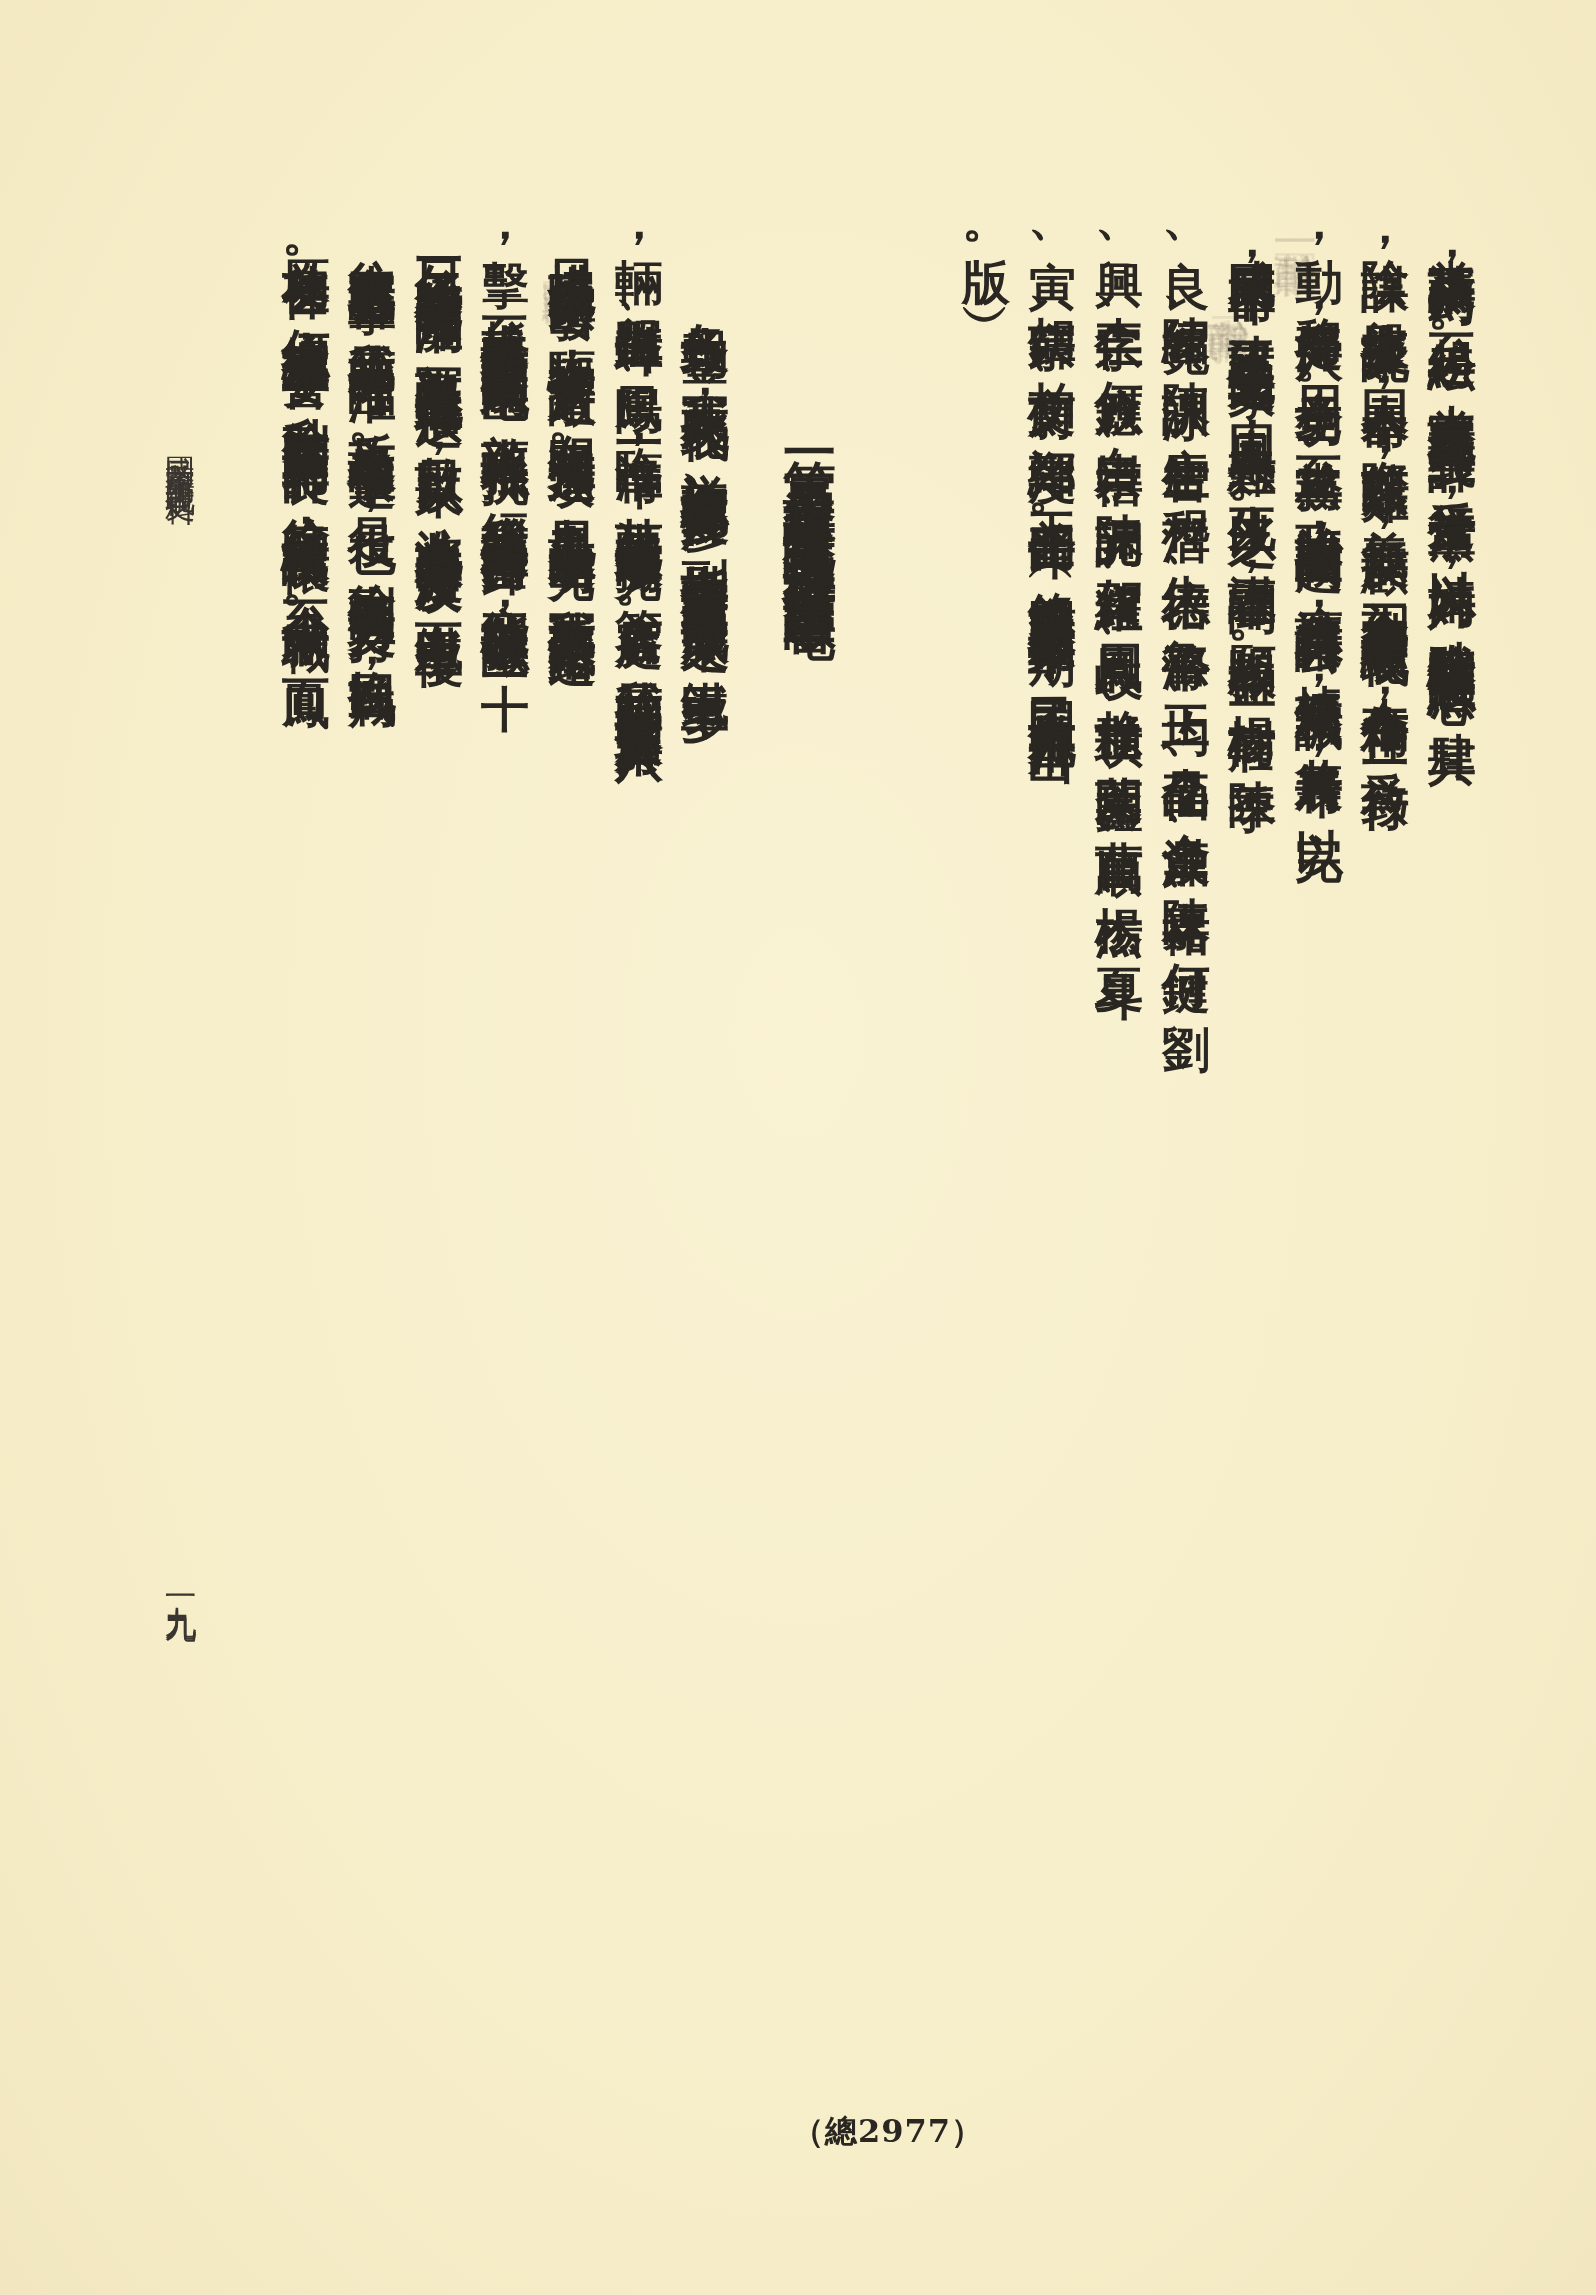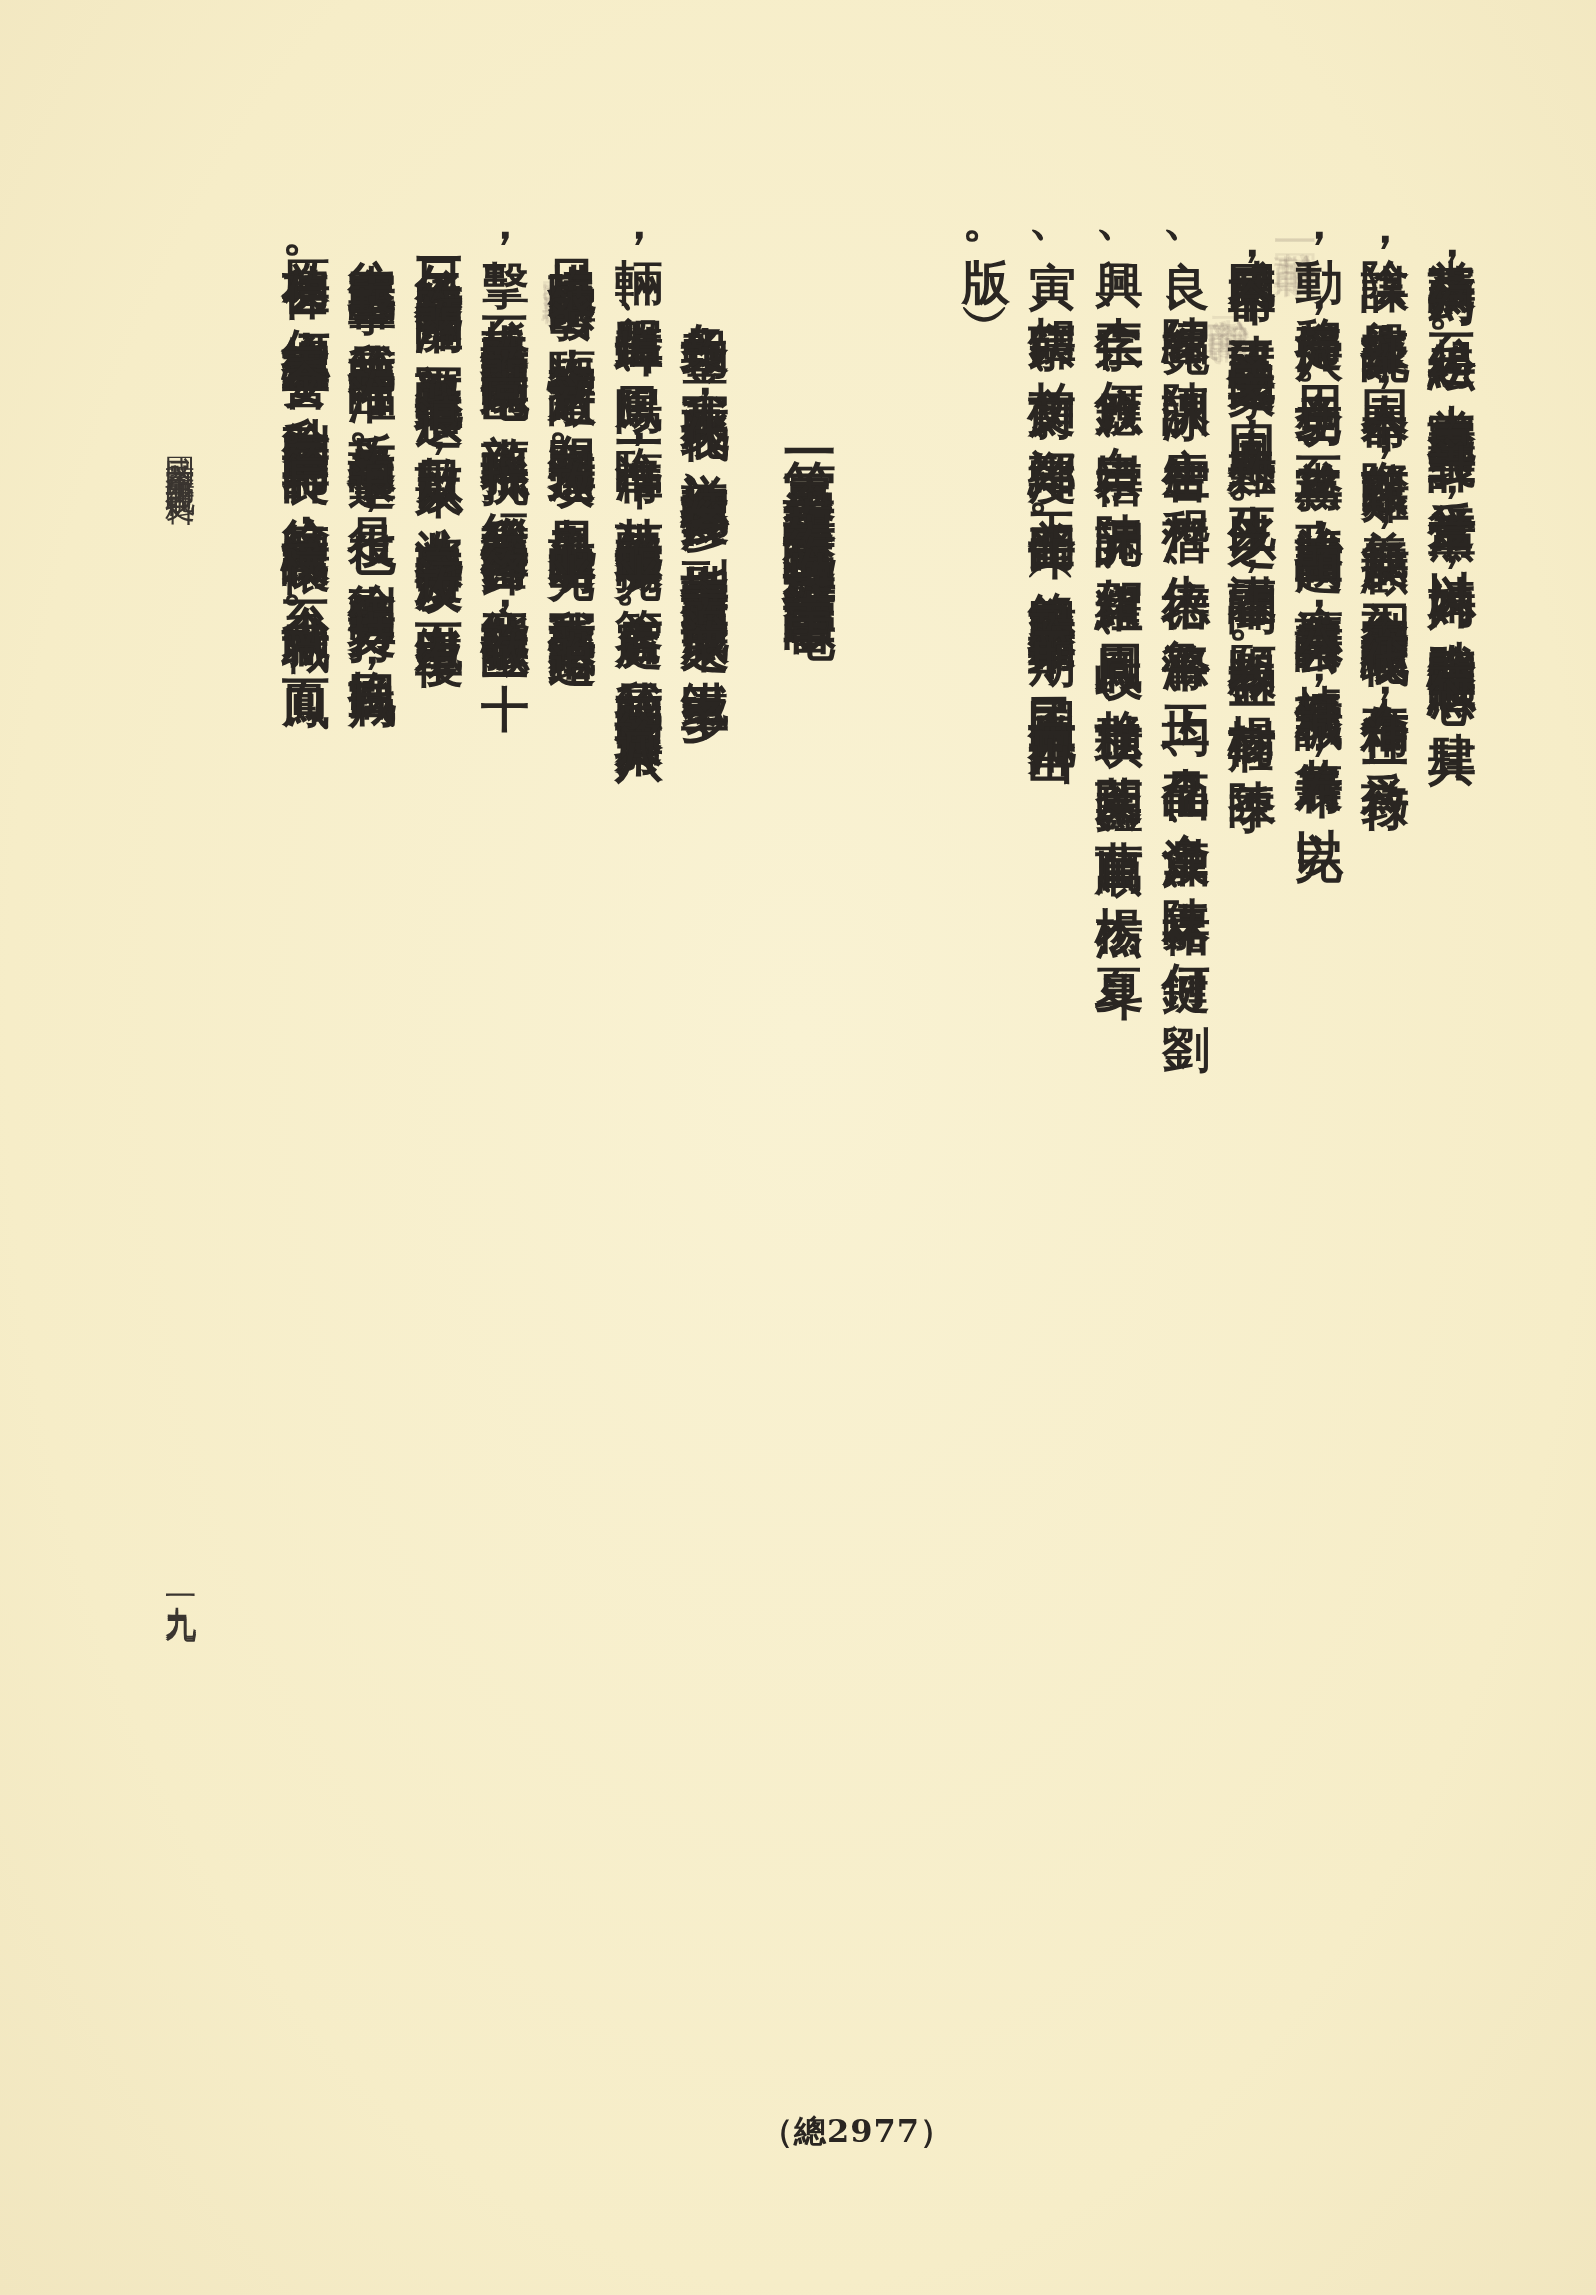--- a/index.html
+++ b/index.html
@@ -37,21 +37,21 @@
     color: #3a3530;
   }
   .margin-page {
     font-size: 32px;
     letter-spacing: 1.9px;
     font-weight: normal;
     color: #3a3530;
   }
   .footer {
     position: absolute;
-    left: 761px; top: 2110px;
+    left: 792px; top: 2110px;
     font-size: 32px;
     font-weight: bold;
     font-family: "DejaVu Serif", serif;
     letter-spacing: 1px;
   }
   .bleed {
     position: absolute;
     writing-mode: vertical-rl;
     text-orientation: upright;
     font-size: 44px;

